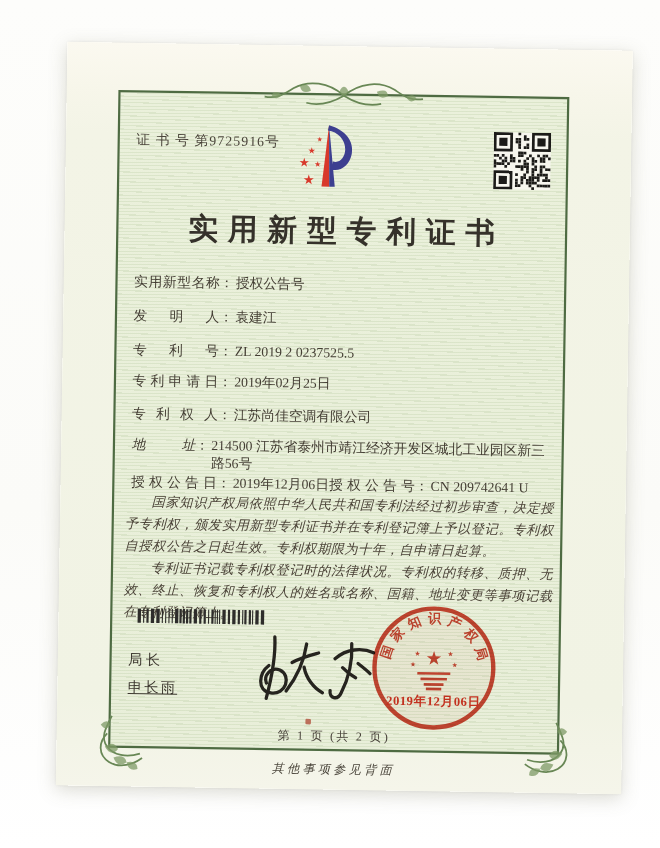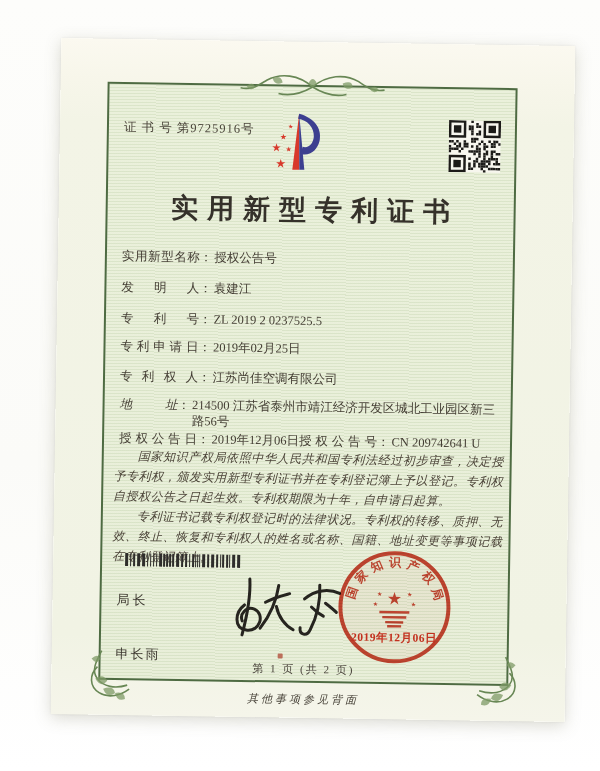--- a/index.html
+++ b/index.html
@@ -26,21 +26,21 @@
   .flabel.narrow{width:58px;font-style:italic;}
   .fval{margin-left:2px;}
   .fval.addr{display:inline-block;width:312px;white-space:normal;line-height:16px;vertical-align:top;}
   .gcol2{position:absolute;left:180px;top:0;}
   .bodytext{position:absolute;left:59px;top:407px;width:390px;font-size:12px;color:#4b4338;}
   .bodytext p{margin:0;text-indent:2em;text-align:justify;line-height:20px;
               font-style:italic;letter-spacing:.5px;}
   .barcode{position:absolute;left:72px;top:514px;width:120px;height:13px;display:flex;align-items:stretch;}
   .barcode span{display:block;background:#2e2d2b;height:100%;}
   .signer-title{position:absolute;left:64px;top:552px;font-size:13px;color:#3c372f;letter-spacing:3px;}
-  .signer-name{position:absolute;left:64px;top:606px;font-size:13px;color:#3c372f;letter-spacing:2px;}
+  .signer-name{position:absolute;left:64px;top:577px;font-size:13px;color:#3c372f;letter-spacing:2px;text-decoration:underline;}
   .signature{position:absolute;left:166px;top:530px;width:132px;height:74px;}
   .signature path{fill:none;stroke:#26241f;stroke-width:3;stroke-linecap:round;stroke-linejoin:round;}
   .seal{position:absolute;left:283px;top:505px;width:118px;height:118px;opacity:.93;mix-blend-mode:multiply;}
   .seal .seal-ch{font-size:12px;font-weight:bold;fill:#cd3a27;text-anchor:middle;}
   .seal-date{position:absolute;left:282px;top:587px;width:120px;text-align:center;
              font-size:11.5px;font-weight:bold;color:#c3311f;letter-spacing:.5px;}
   .foot-mark{position:absolute;left:226px;top:612px;width:5px;height:5px;background:#b2503c;border-radius:1px;opacity:.8;}
   .page-footer{position:absolute;left:47px;top:620px;width:410px;text-align:center;
                font-size:11px;color:#48423a;letter-spacing:2px;}
   .back-note{position:absolute;left:47px;top:650px;width:410px;text-align:center;

